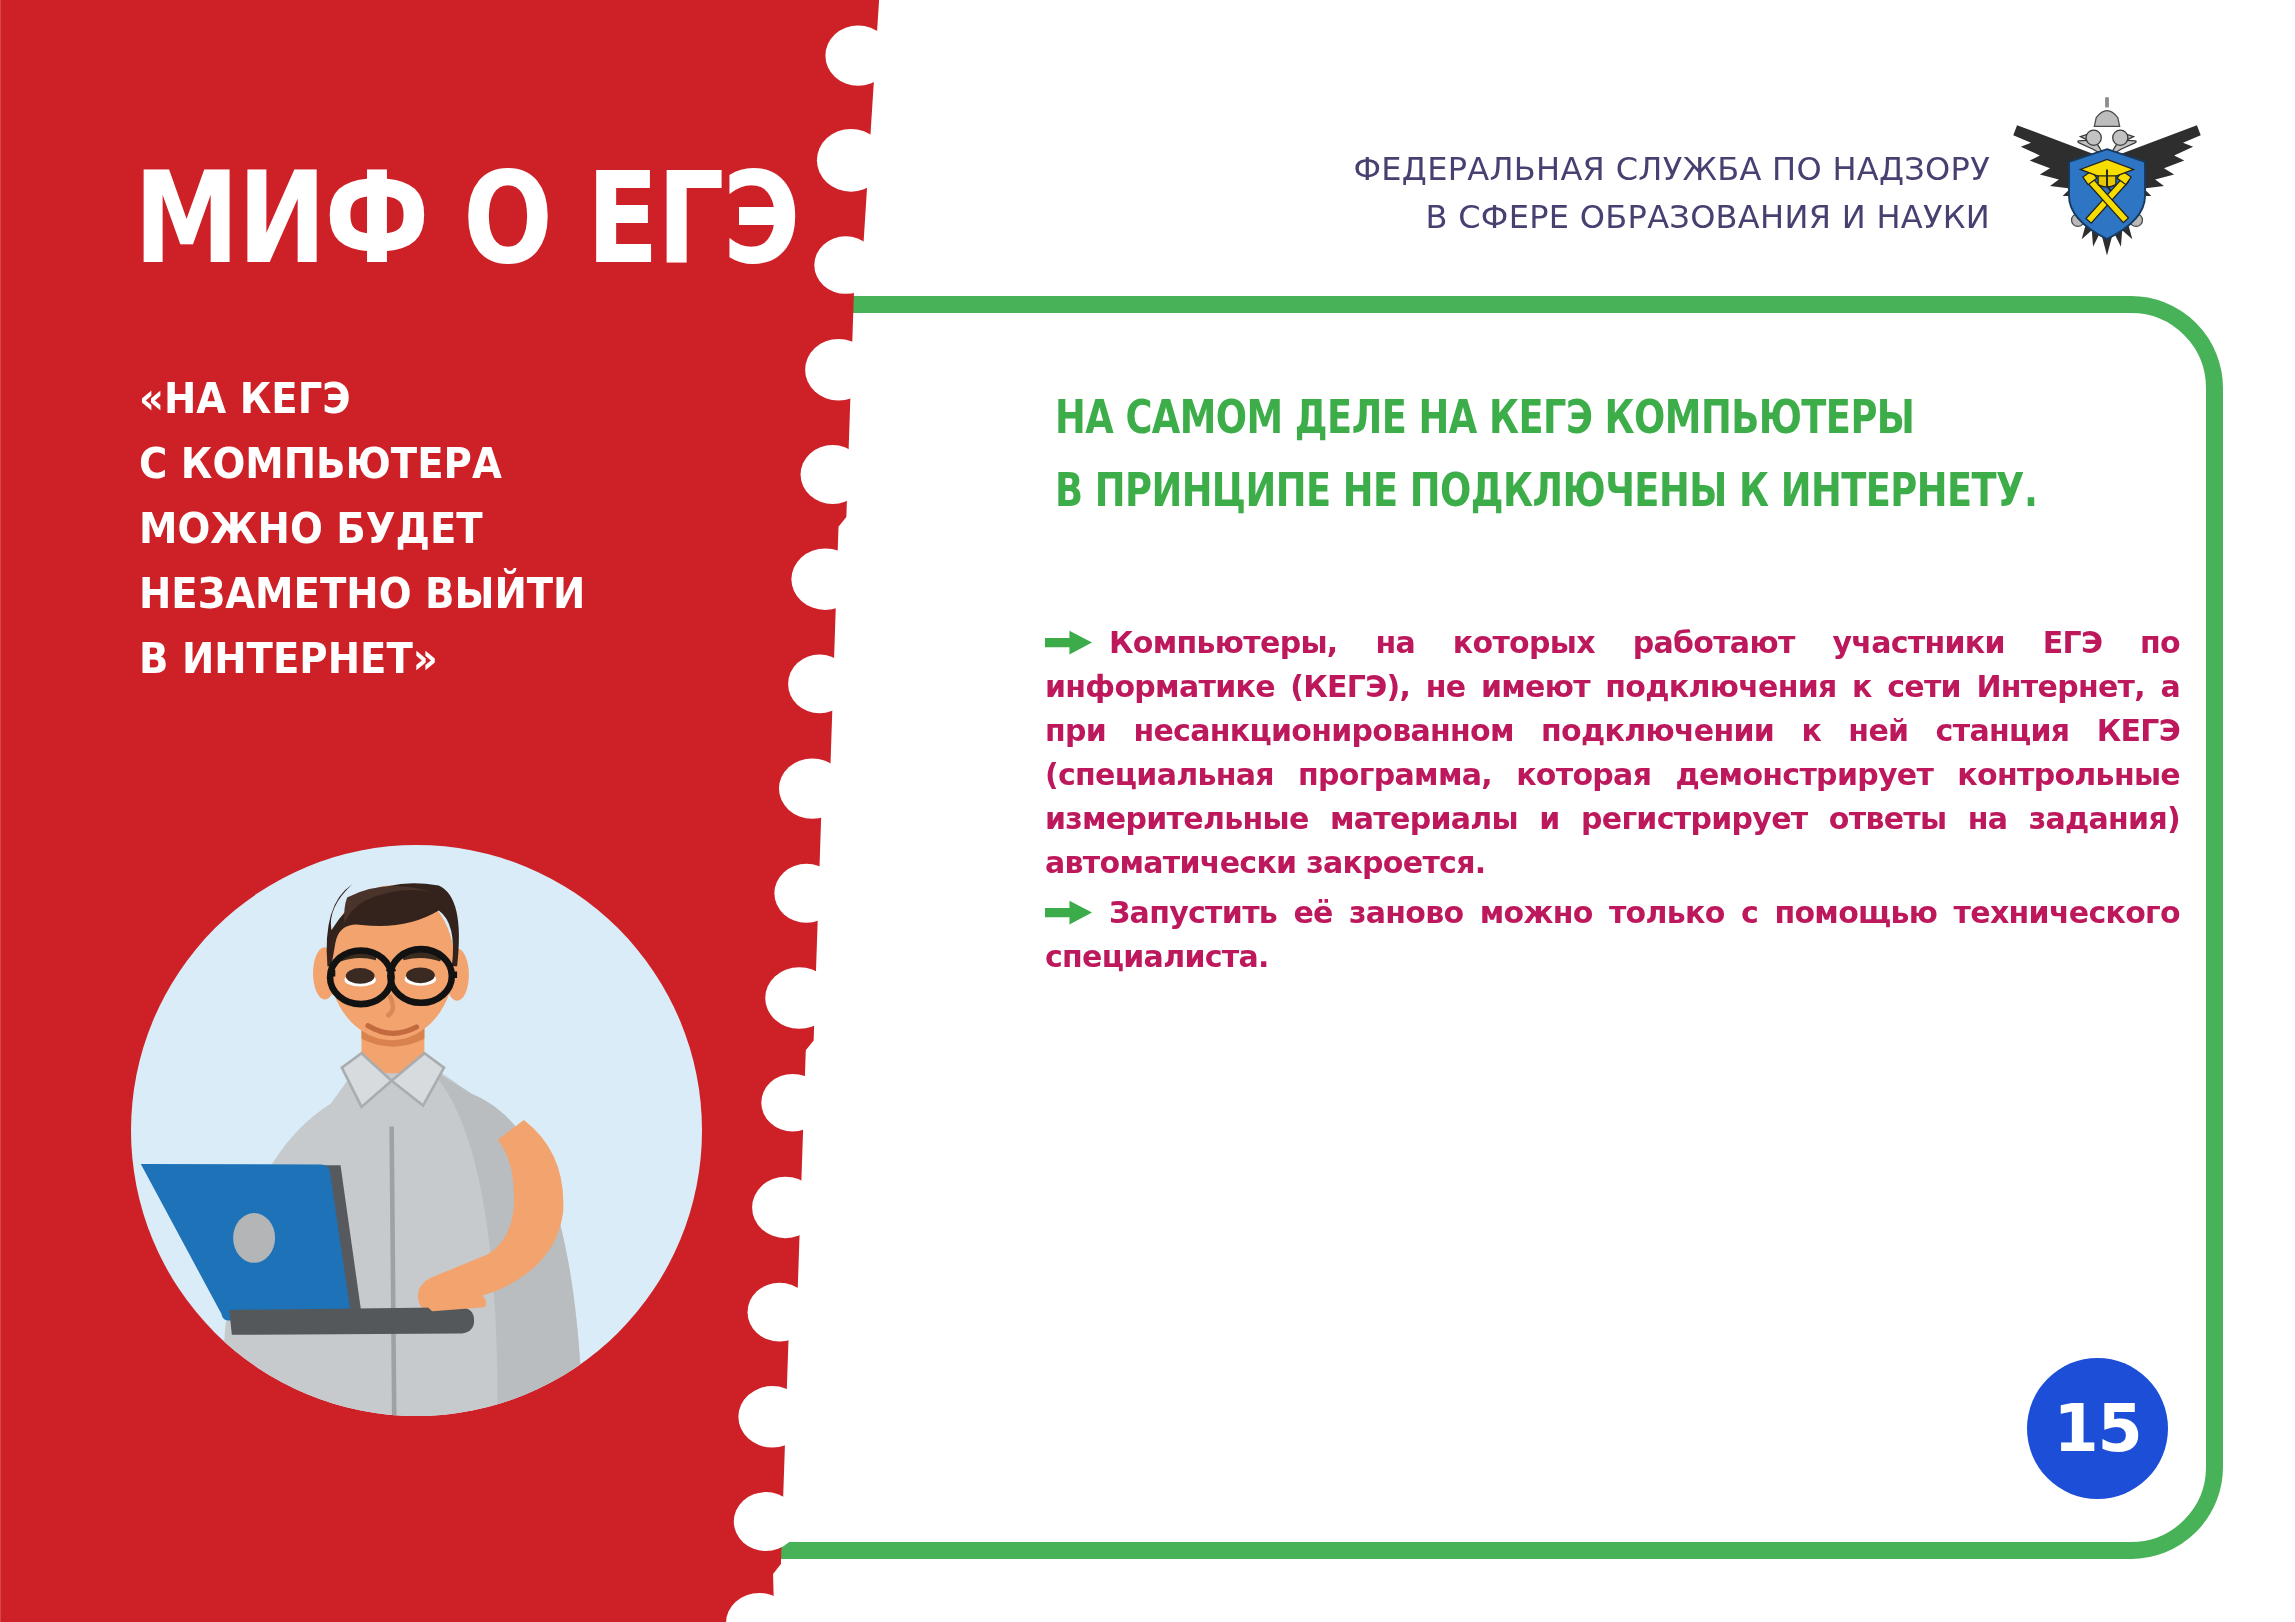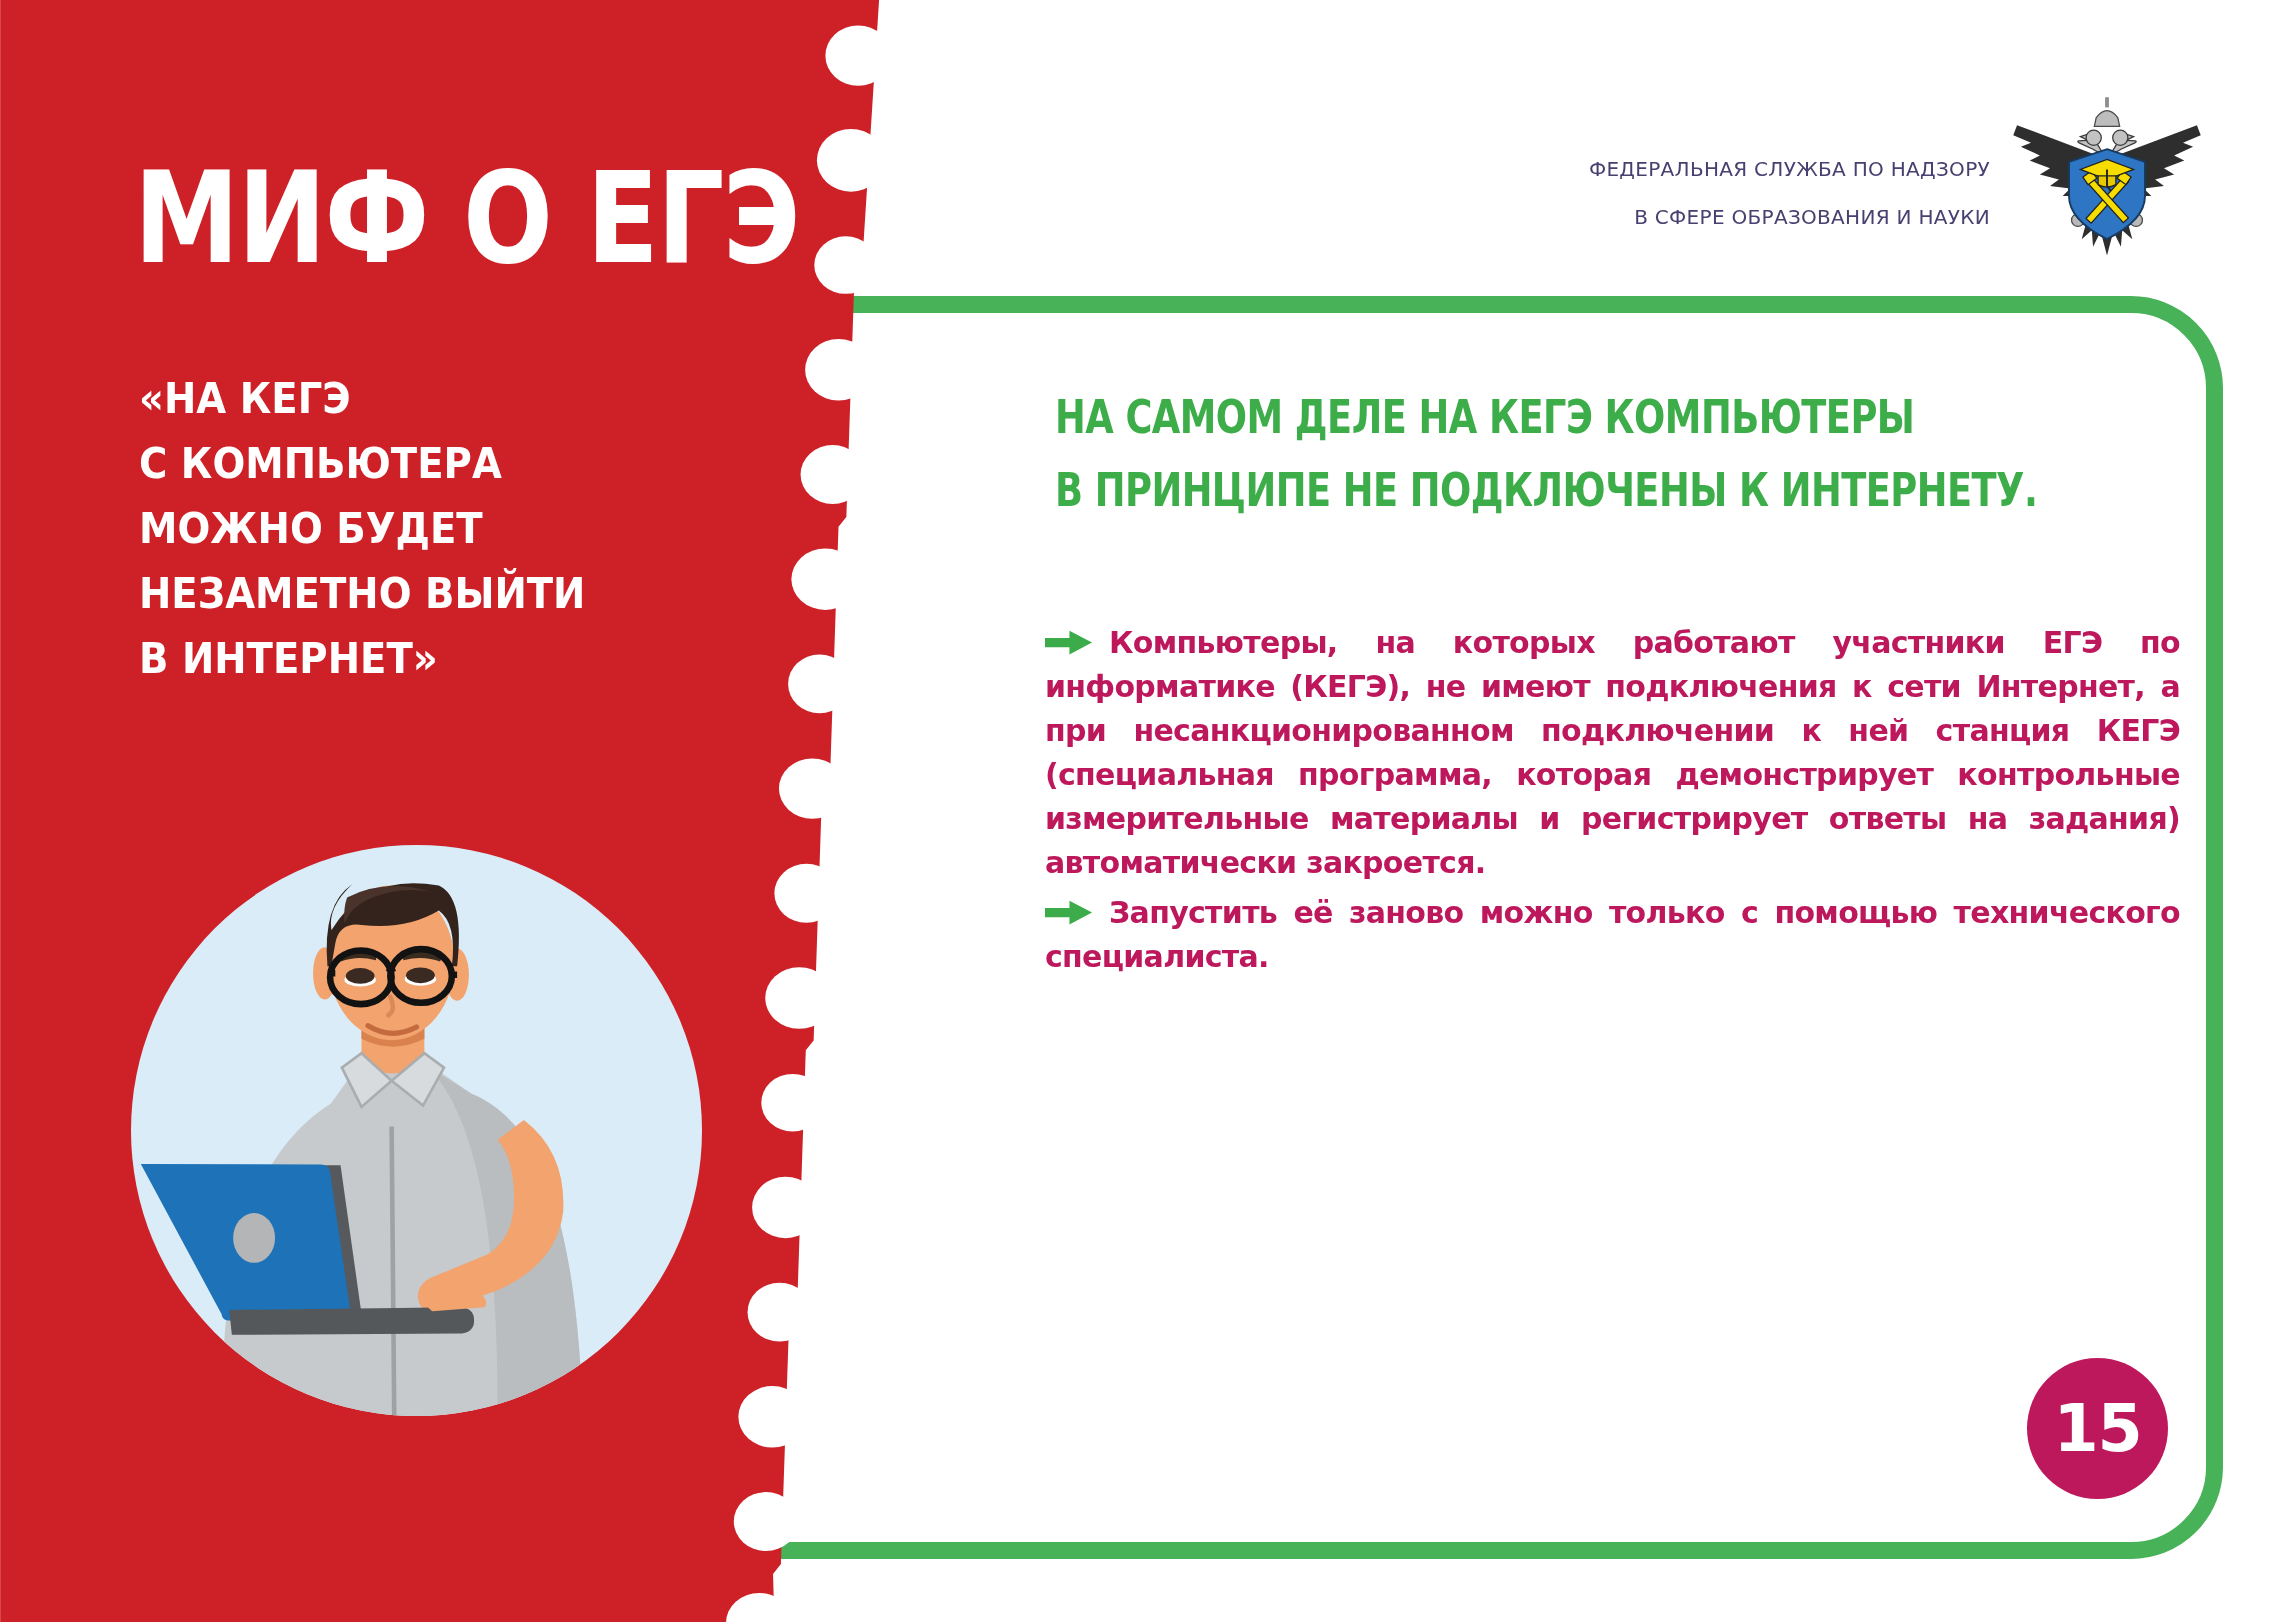--- a/index.html
+++ b/index.html
@@ -20,21 +20,21 @@
   #myth-quote{
     left:139px;top:366px;z-index:5;color:#ffffff;
     font-size:42px;font-weight:700;line-height:65px;letter-spacing:0;
     white-space:pre-line;transform:scaleX(.92);transform-origin:left top;
   }
   #person-illustration{left:131px;top:845px;width:571px;height:571px;z-index:5;}
 
   
   #agency-name{
     right:305px;top:145px;z-index:5;color:#474070;
-    font-size:20px;font-weight:400;line-height:48px;
+    font-size:32px;font-weight:400;line-height:48px;
     text-align:right;white-space:pre-line;letter-spacing:0.3px;
   }
   #agency-emblem{left:2012px;top:77px;width:190px;height:190px;z-index:5;}
 
   
   #fact-box{
     left:720px;top:296px;width:1503px;height:1263px;z-index:1;
     border:17px solid #47B257;border-radius:0 92px 92px 0;
     box-sizing:border-box;background:#ffffff;
   }
@@ -52,21 +52,21 @@
   #fact-paragraph-2{top:861px;}
   .arrow-icon{
     display:inline-block;width:47px;height:26px;margin-right:17px;
     background:#3BAC49;vertical-align:-2.6px;
     clip-path:polygon(0 32%,52% 32%,52% 4%,100% 50%,52% 96%,52% 68%,0 68%);
   }
 
   
   #page-number-badge{
     left:2027px;top:1358px;width:141px;height:141px;z-index:5;
-    background:#be185d;border-radius:50%;
+    background:#1d4ed8;border-radius:50%;
     display:flex;align-items:center;justify-content:center;
   }
   #page-number{color:#ffffff;font-size:65px;font-weight:700;letter-spacing:-1.3px;}
 </style>
 </head>
 <body>
 
 <svg id="red-panel" class="abs" viewBox="0 0 1500 2480" xmlns="http://www.w3.org/2000/svg" aria-hidden="true">
   <path d="M0 0 H1343 L1318 390 L1306 405 L1293 790 L1281 805 L1268 1190 L1256 1205
            L1243 1590 L1231 1605 L1218 1990 L1206 2005 L1193 2390 L1181 2405 L1183 2480 H0 Z" fill="#CE2127"></path>

